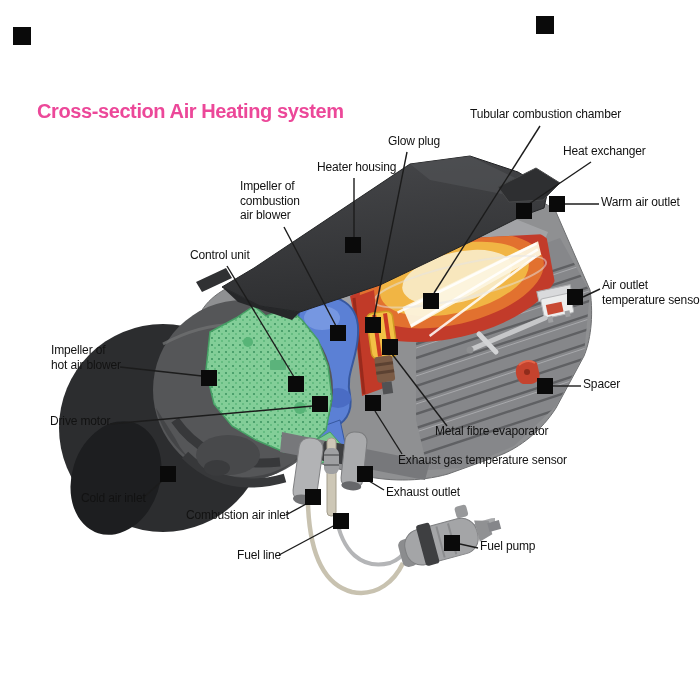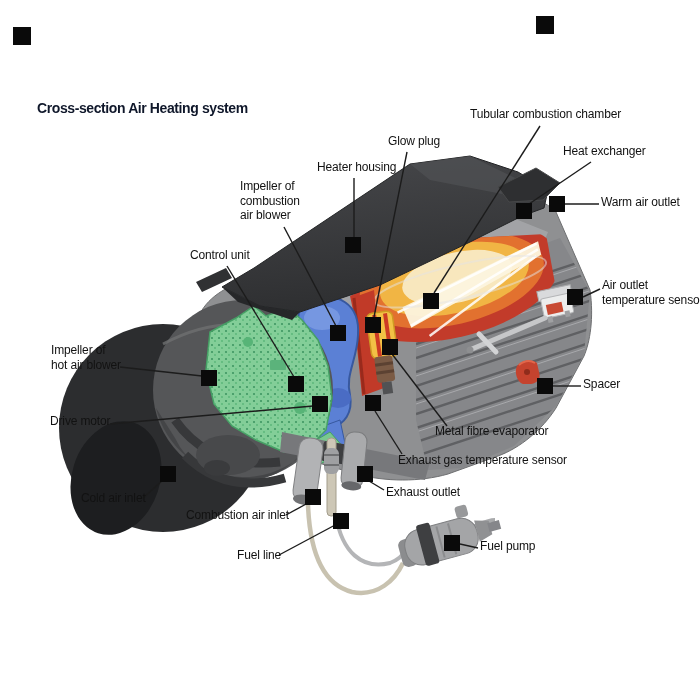--- a/index.html
+++ b/index.html
@@ -2,21 +2,21 @@
 <html><head>
 <meta charset="utf-8">
 <style>
   html,body{margin:0;padding:0;background:#ffffff;}
   .stage{
     position:relative;width:700px;height:700px;background:#ffffff;overflow:hidden;
     font-family:"Liberation Sans",sans-serif;
   }
   .title{
     position:absolute;left:37px;top:100px;
-    font-size:14px;font-weight:bold;letter-spacing:-0.4px;color:#0f172a;
+    font-size:20px;font-weight:bold;letter-spacing:-0.4px;color:#ec4899;
   }
   svg{position:absolute;left:0;top:0;}
   .lbl{
     font-family:"Liberation Sans",sans-serif;
     font-size:12px;letter-spacing:-0.15px;fill:#121212;
     dominant-baseline:hanging;
   }
 </style>
 </head>
 <body>

